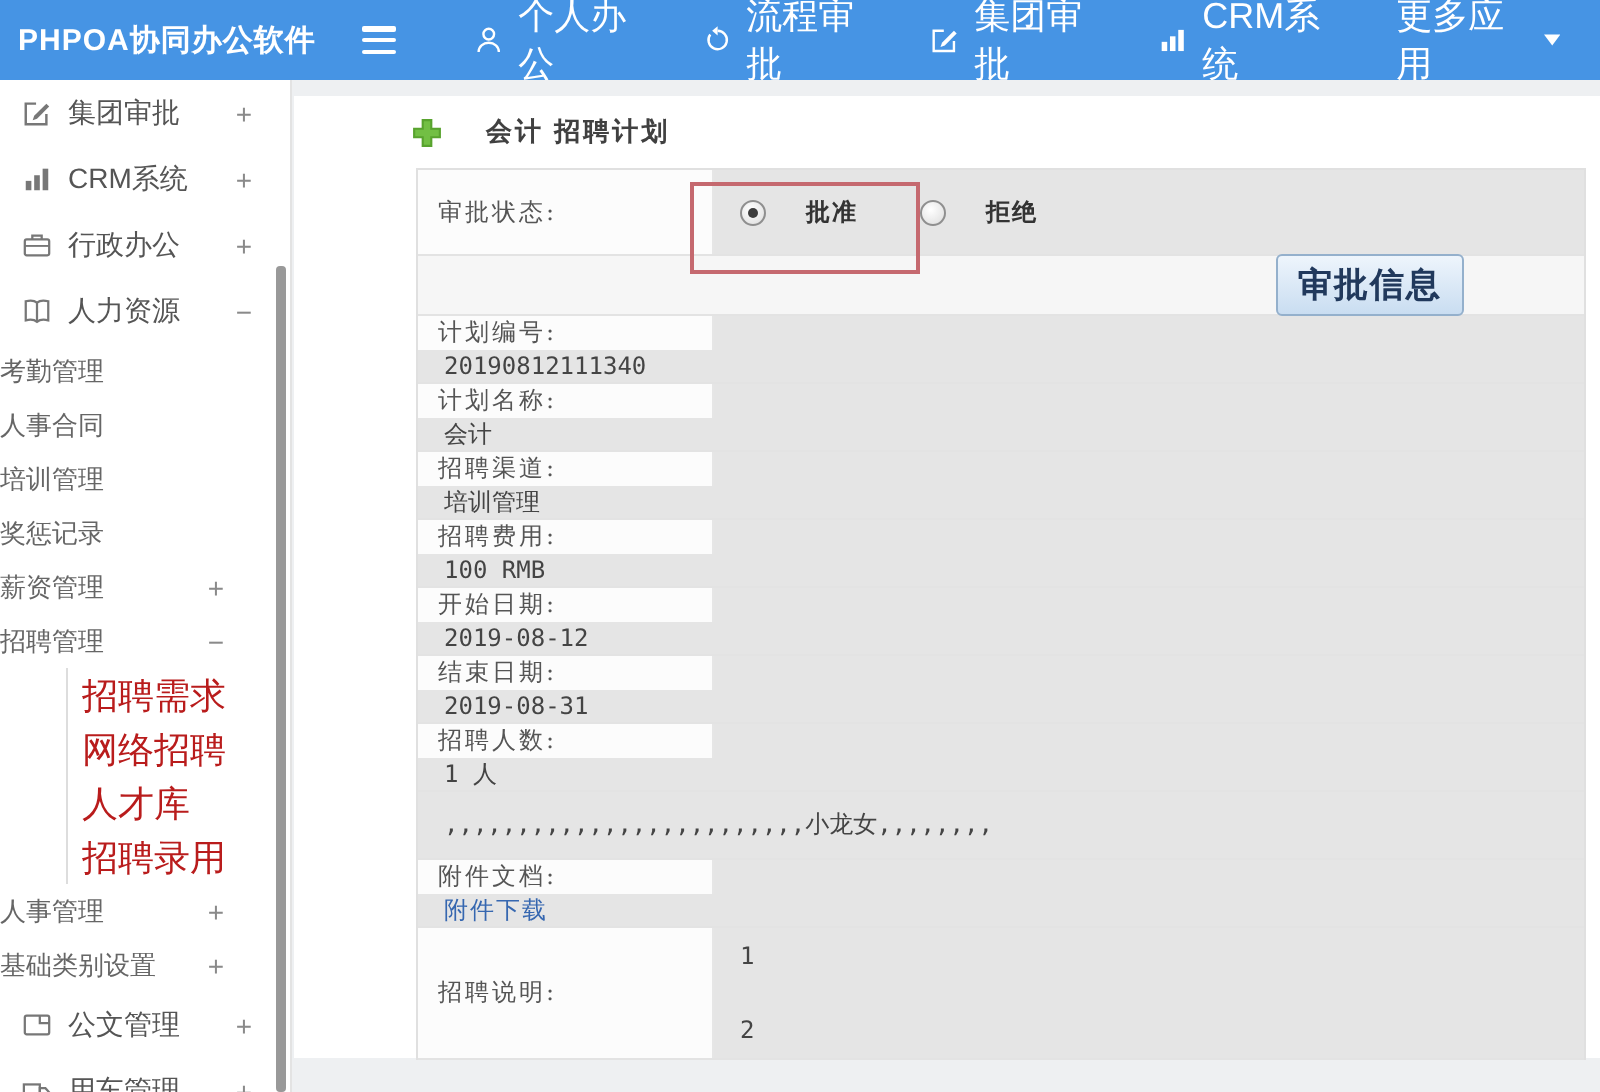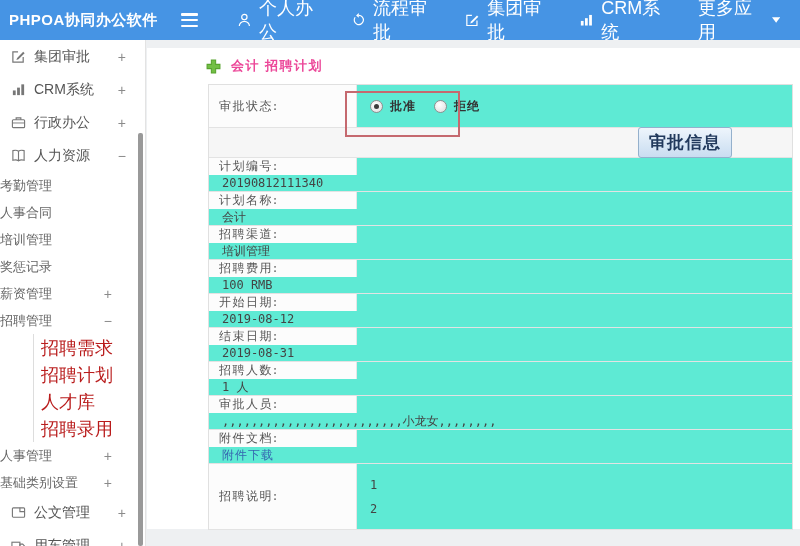--- a/index.html
+++ b/index.html
@@ -32,31 +32,31 @@
   .lvl1 .s-exp { margin-right:19px; }
   .lvl2 .s-exp { margin-right:33px; }
   .sub3 { margin-left:33px; border-left:1px solid #ddd; }
   .s-scrollbar { position:absolute; left:138px; top:93px; width:5px; height:413px;
     background:#999; border-radius:2px; }
 
   
   .main { position:absolute; left:147px; top:40px; width:653px; height:506px; background:#eef0f2; }
   .panel { position:absolute; left:0; top:8px; width:653px; height:481px; background:#fff; }
   .breadcrumb { position:absolute; left:59px; top:9px; display:flex; align-items:center; }
-  .crumb-title { margin-left:10px; font-size:13px; font-weight:bold; color:#ec4899; letter-spacing:1.5px; }
+  .crumb-title { margin-left:22px; font-size:13px; font-weight:bold; color:#404040; letter-spacing:1.5px; }
 
   .detail-table { position:absolute; left:61px; top:36px; width:585px;
-    border:1px solid #e0e0e0; border-bottom:none; background:#5eead4;
+    border:1px solid #e0e0e0; border-bottom:none; background:#e5e5e5;
     font-family:"DejaVu Serif", serif; }
   .row { display:flex; border-bottom:1px solid #e3e3e3; align-items:stretch; }
   .lab { width:148px; border-right:1px solid #e6e6e6; background:#fcfcfc;
     font-size:12px; color:#555; letter-spacing:1.5px;
     display:flex; align-items:center; padding-left:10px; }
   .val { flex:1; display:flex; align-items:center; padding-left:13px;
-    font-size:12px; color:#444; font-family:"DejaVu Sans Mono", monospace; }
+    font-size:12px; color:#444; font-family:"DejaVu Sans Mono", monospace;gap:13px; }
   .row.status { height:43px; }
   .row.btn-row { height:30px; background:#f6f6f6; justify-content:flex-end;
     align-items:center; padding-right:60px; }
   .row.std { height:34px;flex-direction:column; }
   .row.tall { height:66px; }
   .row.tall .lab { align-items:center; }
   .row.tall .val { flex-direction:column; align-items:flex-start; justify-content:center; }
   .row.tall .val .line { line-height:24px; }
 
   .radio { width:13px; height:13px; border-radius:50%; border:1px solid #8f8f8f;
@@ -201,21 +201,21 @@
     <div class="s-item lvl2">
       <span class="s-label">招聘管理</span>
       <span class="s-exp">−</span>
     </div>
 
     <div class="sub3">
       <div class="s-item lvl3">
         <span class="s-label">招聘需求</span>
       </div>
       <div class="s-item lvl3">
-        <span class="s-label">招聘计划</span>
+        <span class="s-label">网络招聘</span>
       </div>
       <div class="s-item lvl3">
         <span class="s-label">人才库</span>
       </div>
       <div class="s-item lvl3">
         <span class="s-label">招聘录用</span>
       </div>
     </div>
 
     <div class="s-item lvl2">
@@ -301,21 +301,20 @@
         </div>
         <div class="row std">
           <div class="lab">结束日期:</div>
           <div class="val">2019-08-31</div>
         </div>
         <div class="row std">
           <div class="lab">招聘人数:</div>
           <div class="val">1 人</div>
         </div>
         <div class="row std">
-          <div class="lab">审批人员:</div>
           <div class="val">,,,,,,,,,,,,,,,,,,,,,,,,,小龙女,,,,,,,,</div>
         </div>
         <div class="row std">
           <div class="lab">附件文档:</div>
           <div class="val">
             <a class="link">附件下载</a>
           </div>
         </div>
         <div class="row tall">
           <div class="lab">招聘说明:</div>

